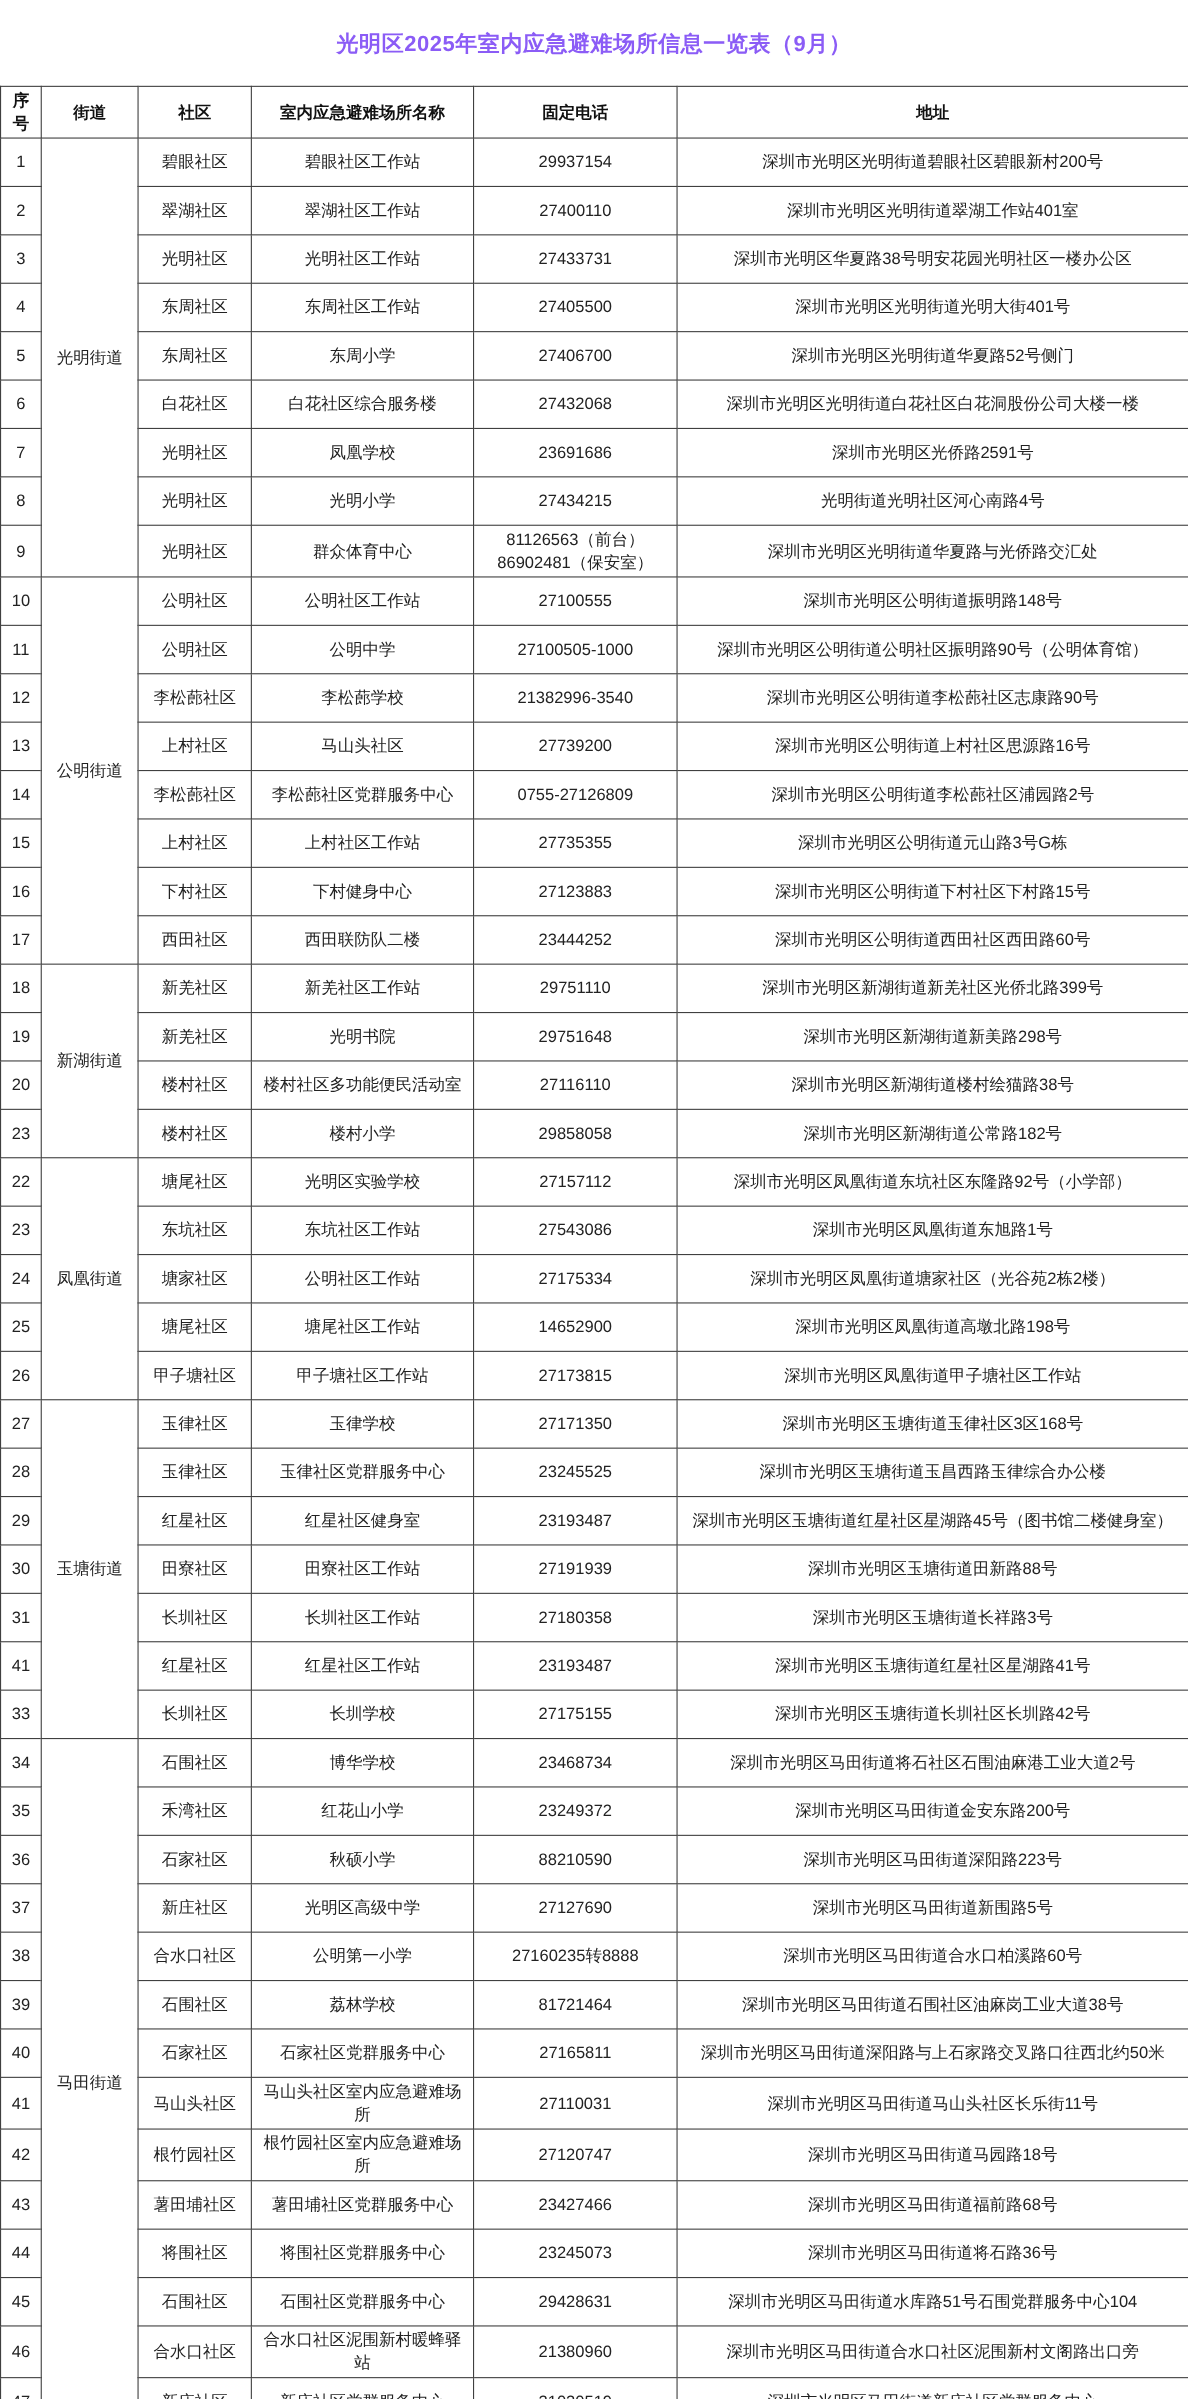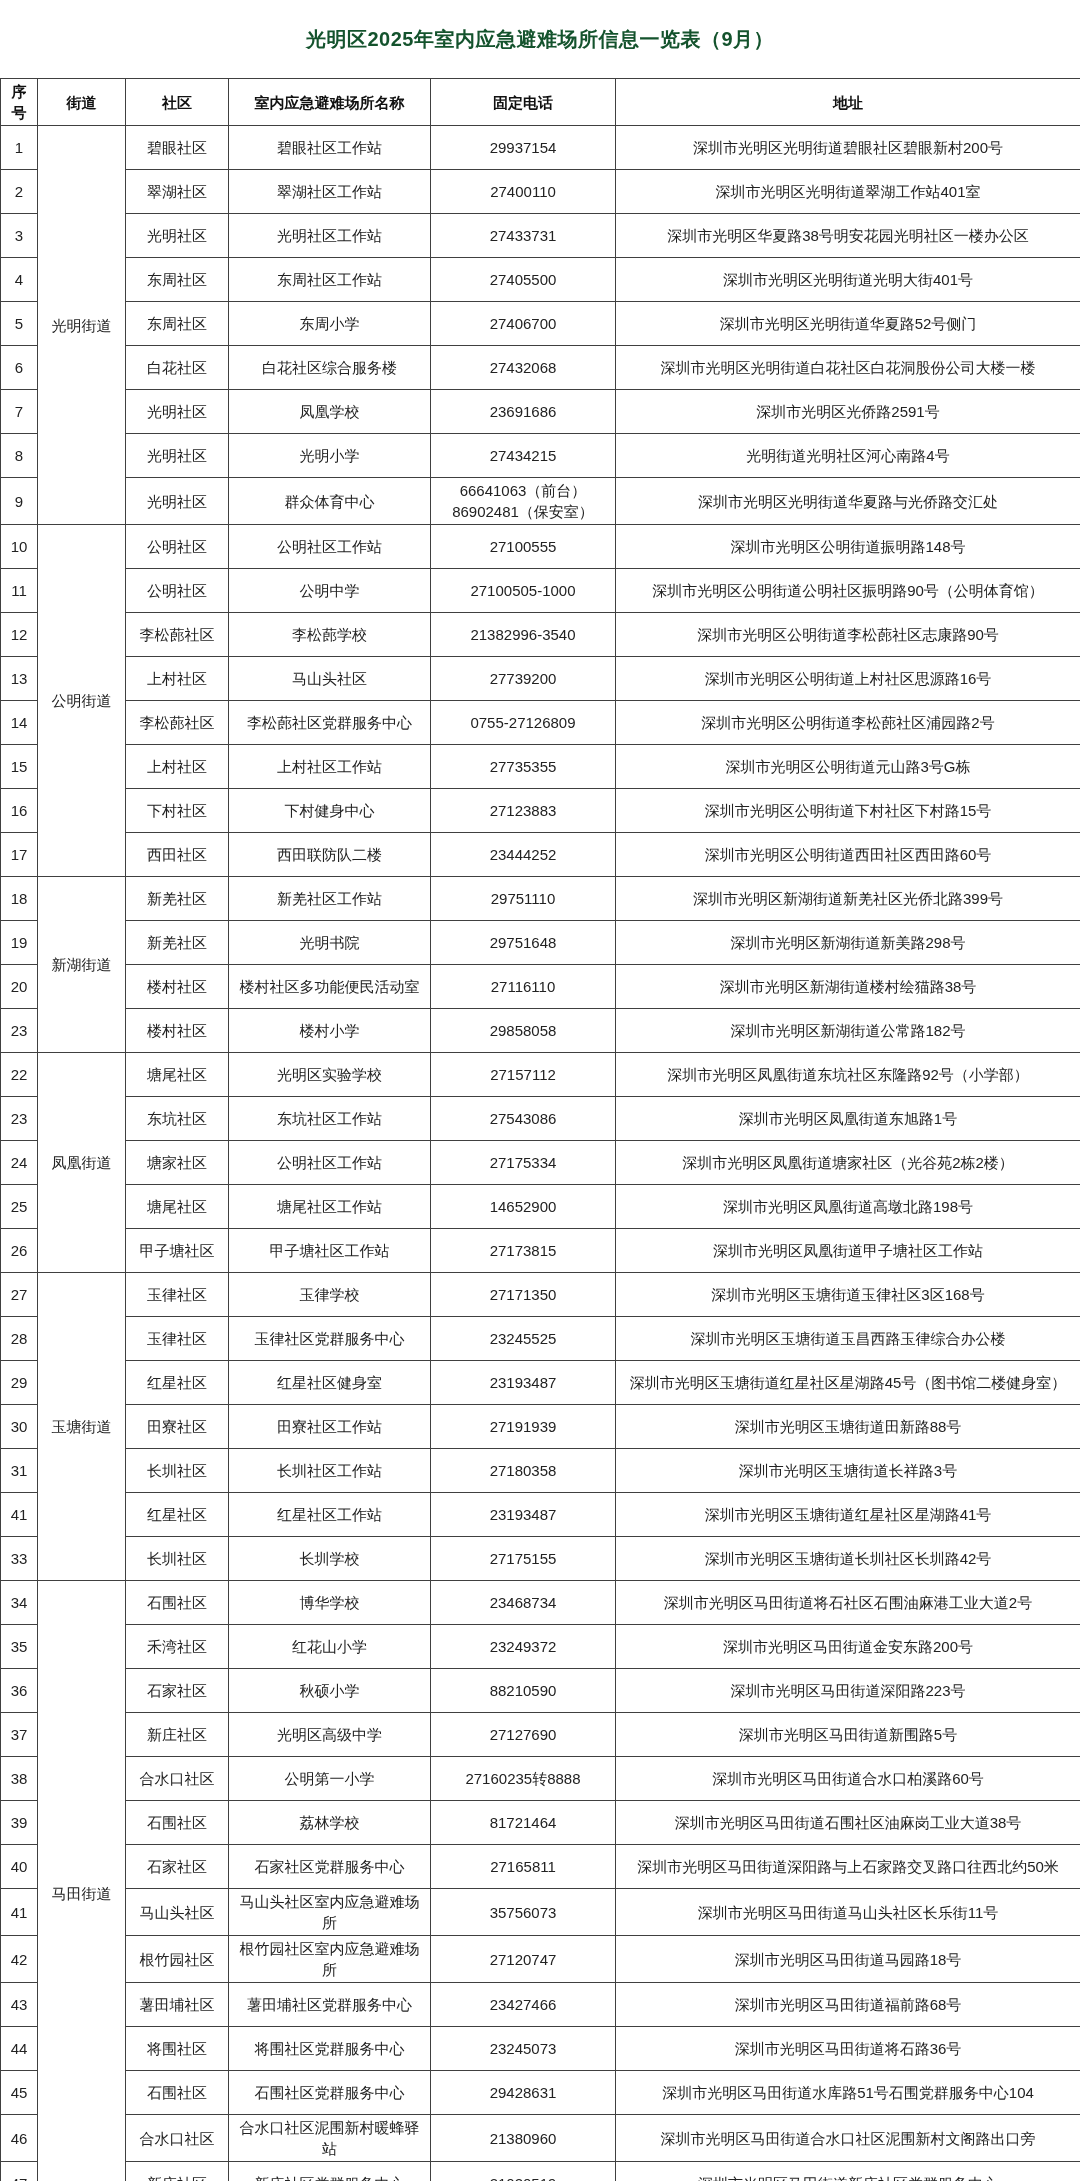--- a/index.html
+++ b/index.html
@@ -15,21 +15,21 @@
   .title-bar {
     height: 78px;
     display: flex;
     align-items: center;
     justify-content: center;
   }
   .title-bar h1 {
     margin: 0;
     font-size: 20px;
     font-weight: bold;
-    color: #14532d;
+    color: #8b5cf6;
     letter-spacing: 0.5px;
   }
   table.shelter-table {
     width: 1080px;
     border-collapse: collapse;
     table-layout: fixed;
   }
   .shelter-table th, .shelter-table td {
     border: 1px solid #404040;
     text-align: center;
@@ -149,21 +149,21 @@
     <td class="cell-community">光明社区</td>
     <td class="cell-name">光明小学</td>
     <td class="cell-phone">27434215</td>
     <td class="cell-address">光明街道光明社区河心南路4号</td>
   </tr>
         <tr class="data-row">
     <td class="cell-seq">9</td>
 
     <td class="cell-community">光明社区</td>
     <td class="cell-name">群众体育中心</td>
-    <td class="cell-phone">66641063（前台）
+    <td class="cell-phone">81126563（前台）
 86902481（保安室）</td>
     <td class="cell-address">深圳市光明区光明街道华夏路与光侨路交汇处</td>
   </tr>
         <tr class="data-row">
     <td class="cell-seq">10</td>
     <td class="cell-street" rowspan="8">公明街道</td>
     <td class="cell-community">公明社区</td>
     <td class="cell-name">公明社区工作站</td>
     <td class="cell-phone">27100555</td>
     <td class="cell-address">深圳市光明区公明街道振明路148号</td>
@@ -406,21 +406,21 @@
     <td class="cell-community">石家社区</td>
     <td class="cell-name">石家社区党群服务中心</td>
     <td class="cell-phone">27165811</td>
     <td class="cell-address">深圳市光明区马田街道深阳路与上石家路交叉路口往西北约50米</td>
   </tr>
         <tr class="data-row">
     <td class="cell-seq">41</td>
 
     <td class="cell-community">马山头社区</td>
     <td class="cell-name">马山头社区室内应急避难场所</td>
-    <td class="cell-phone">35756073</td>
+    <td class="cell-phone">27110031</td>
     <td class="cell-address">深圳市光明区马田街道马山头社区长乐街11号</td>
   </tr>
         <tr class="data-row">
     <td class="cell-seq">42</td>
 
     <td class="cell-community">根竹园社区</td>
     <td class="cell-name">根竹园社区室内应急避难场所</td>
     <td class="cell-phone">27120747</td>
     <td class="cell-address">深圳市光明区马田街道马园路18号</td>
   </tr>

